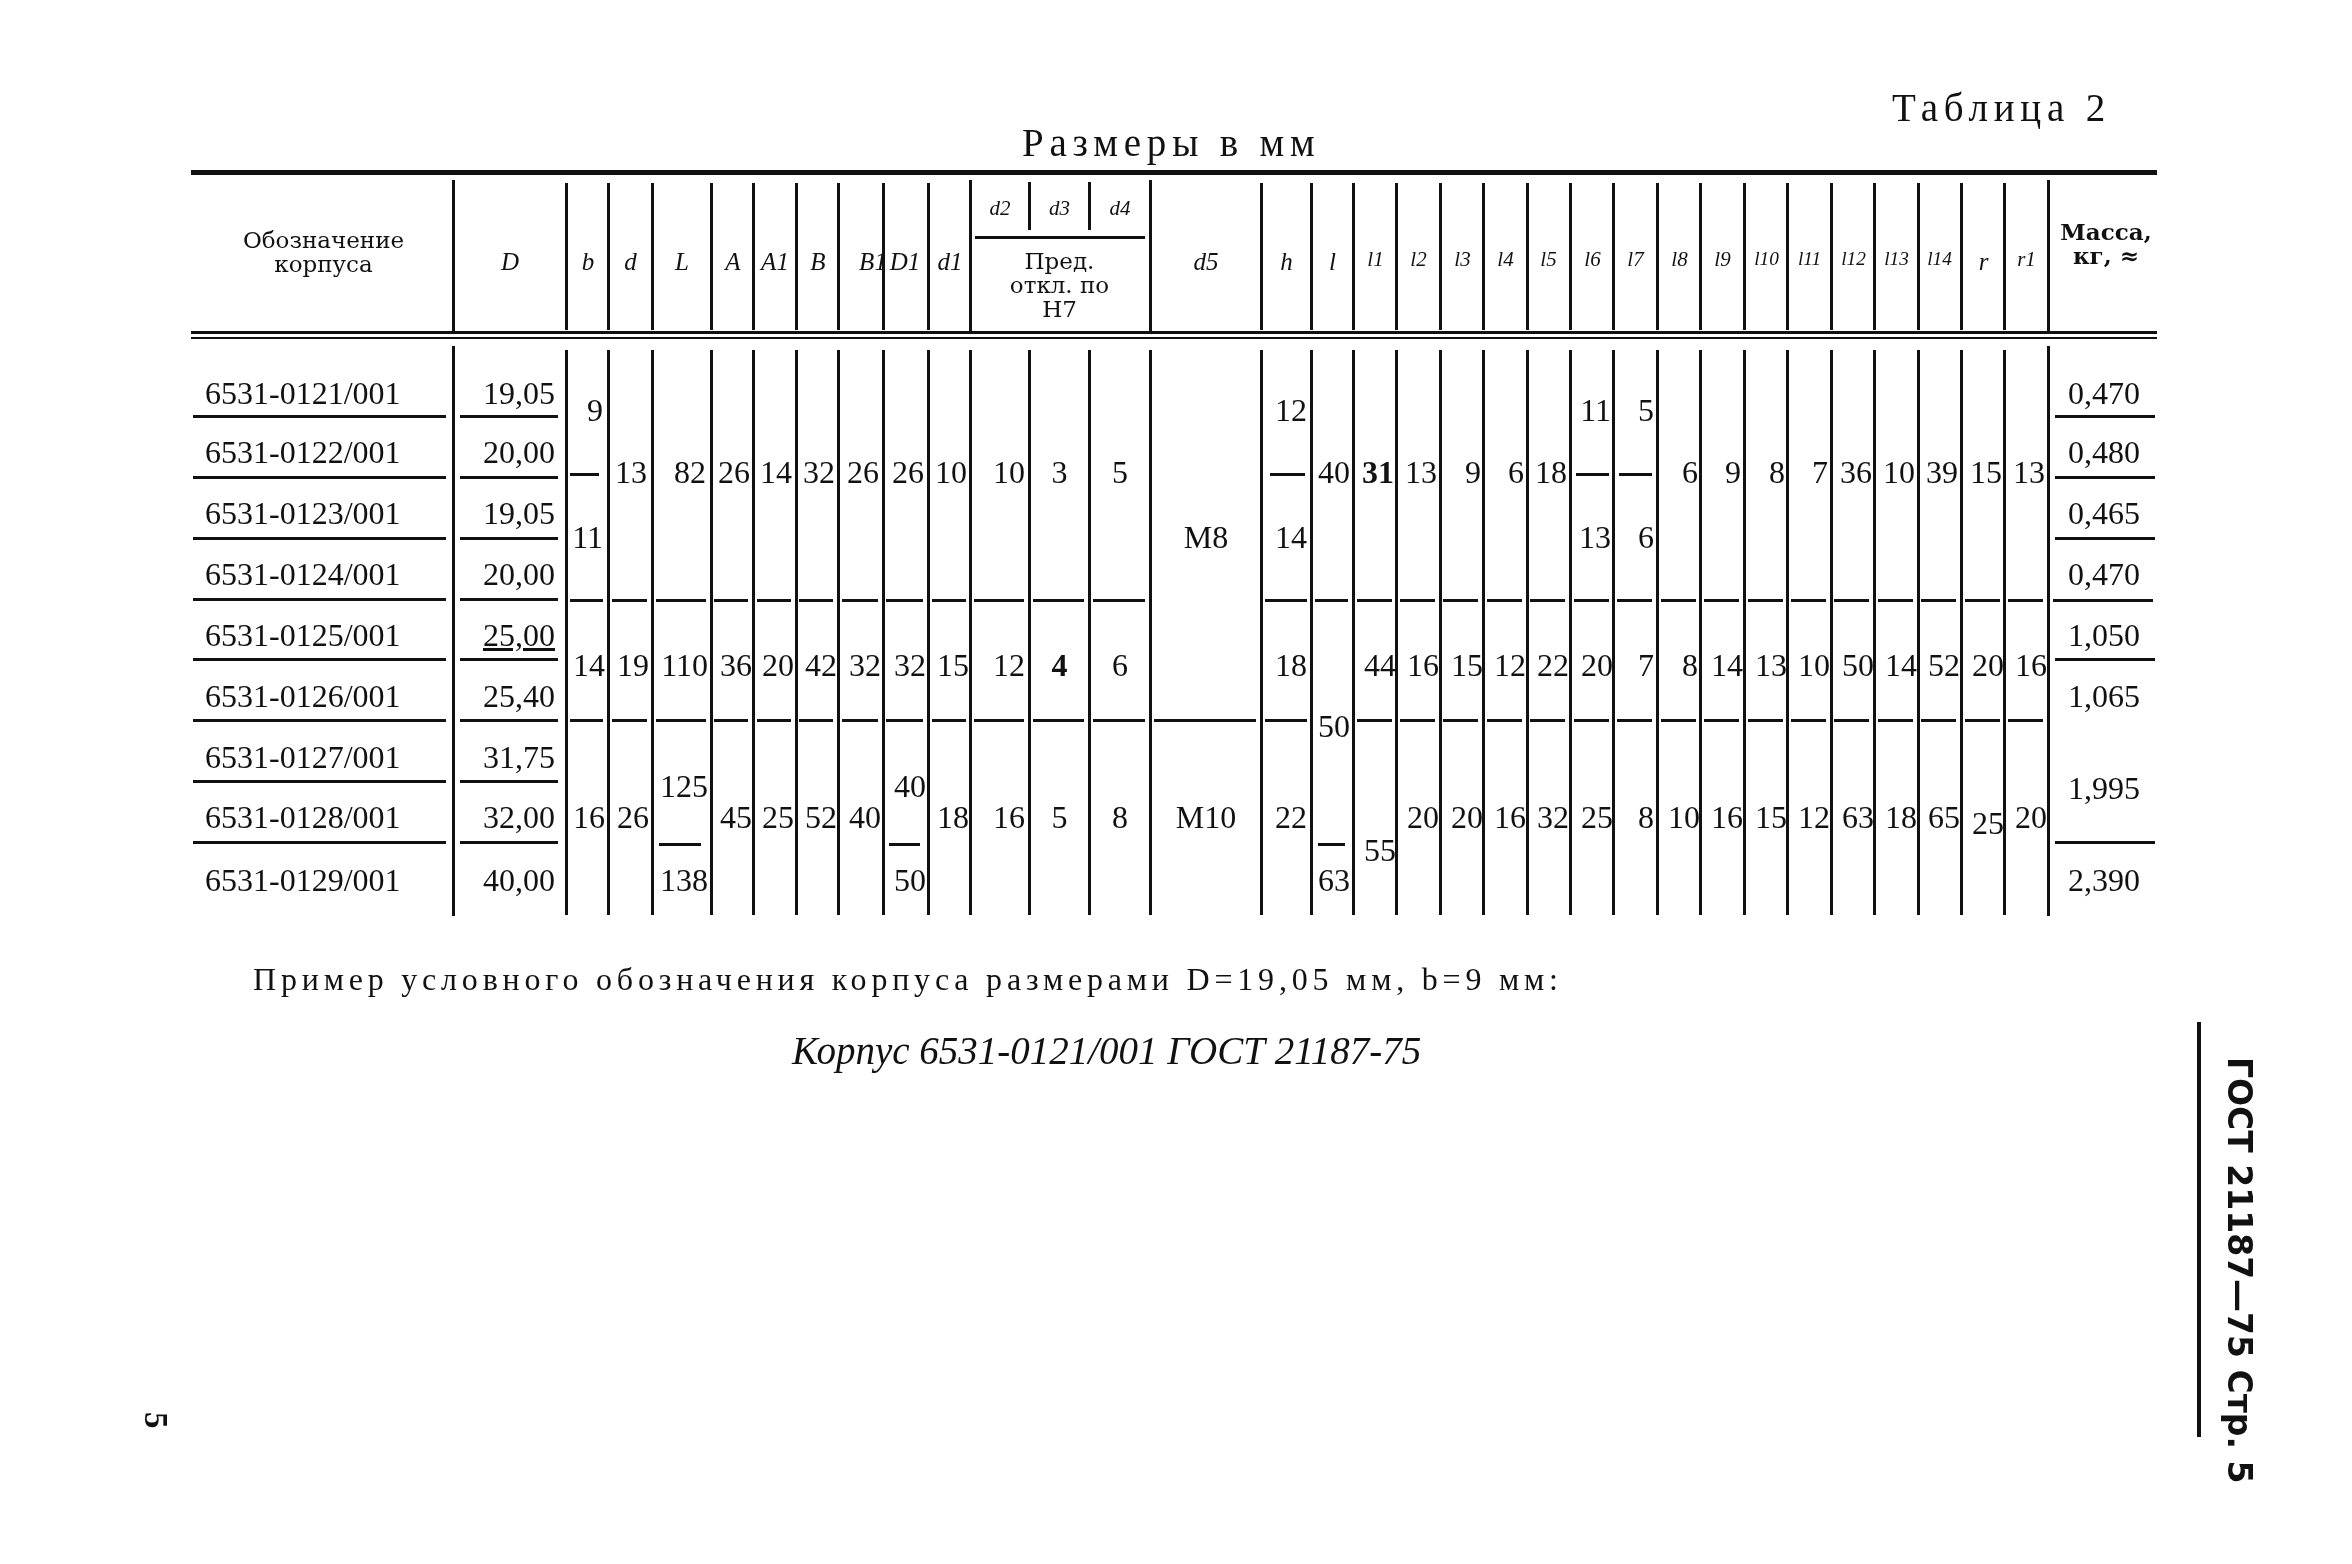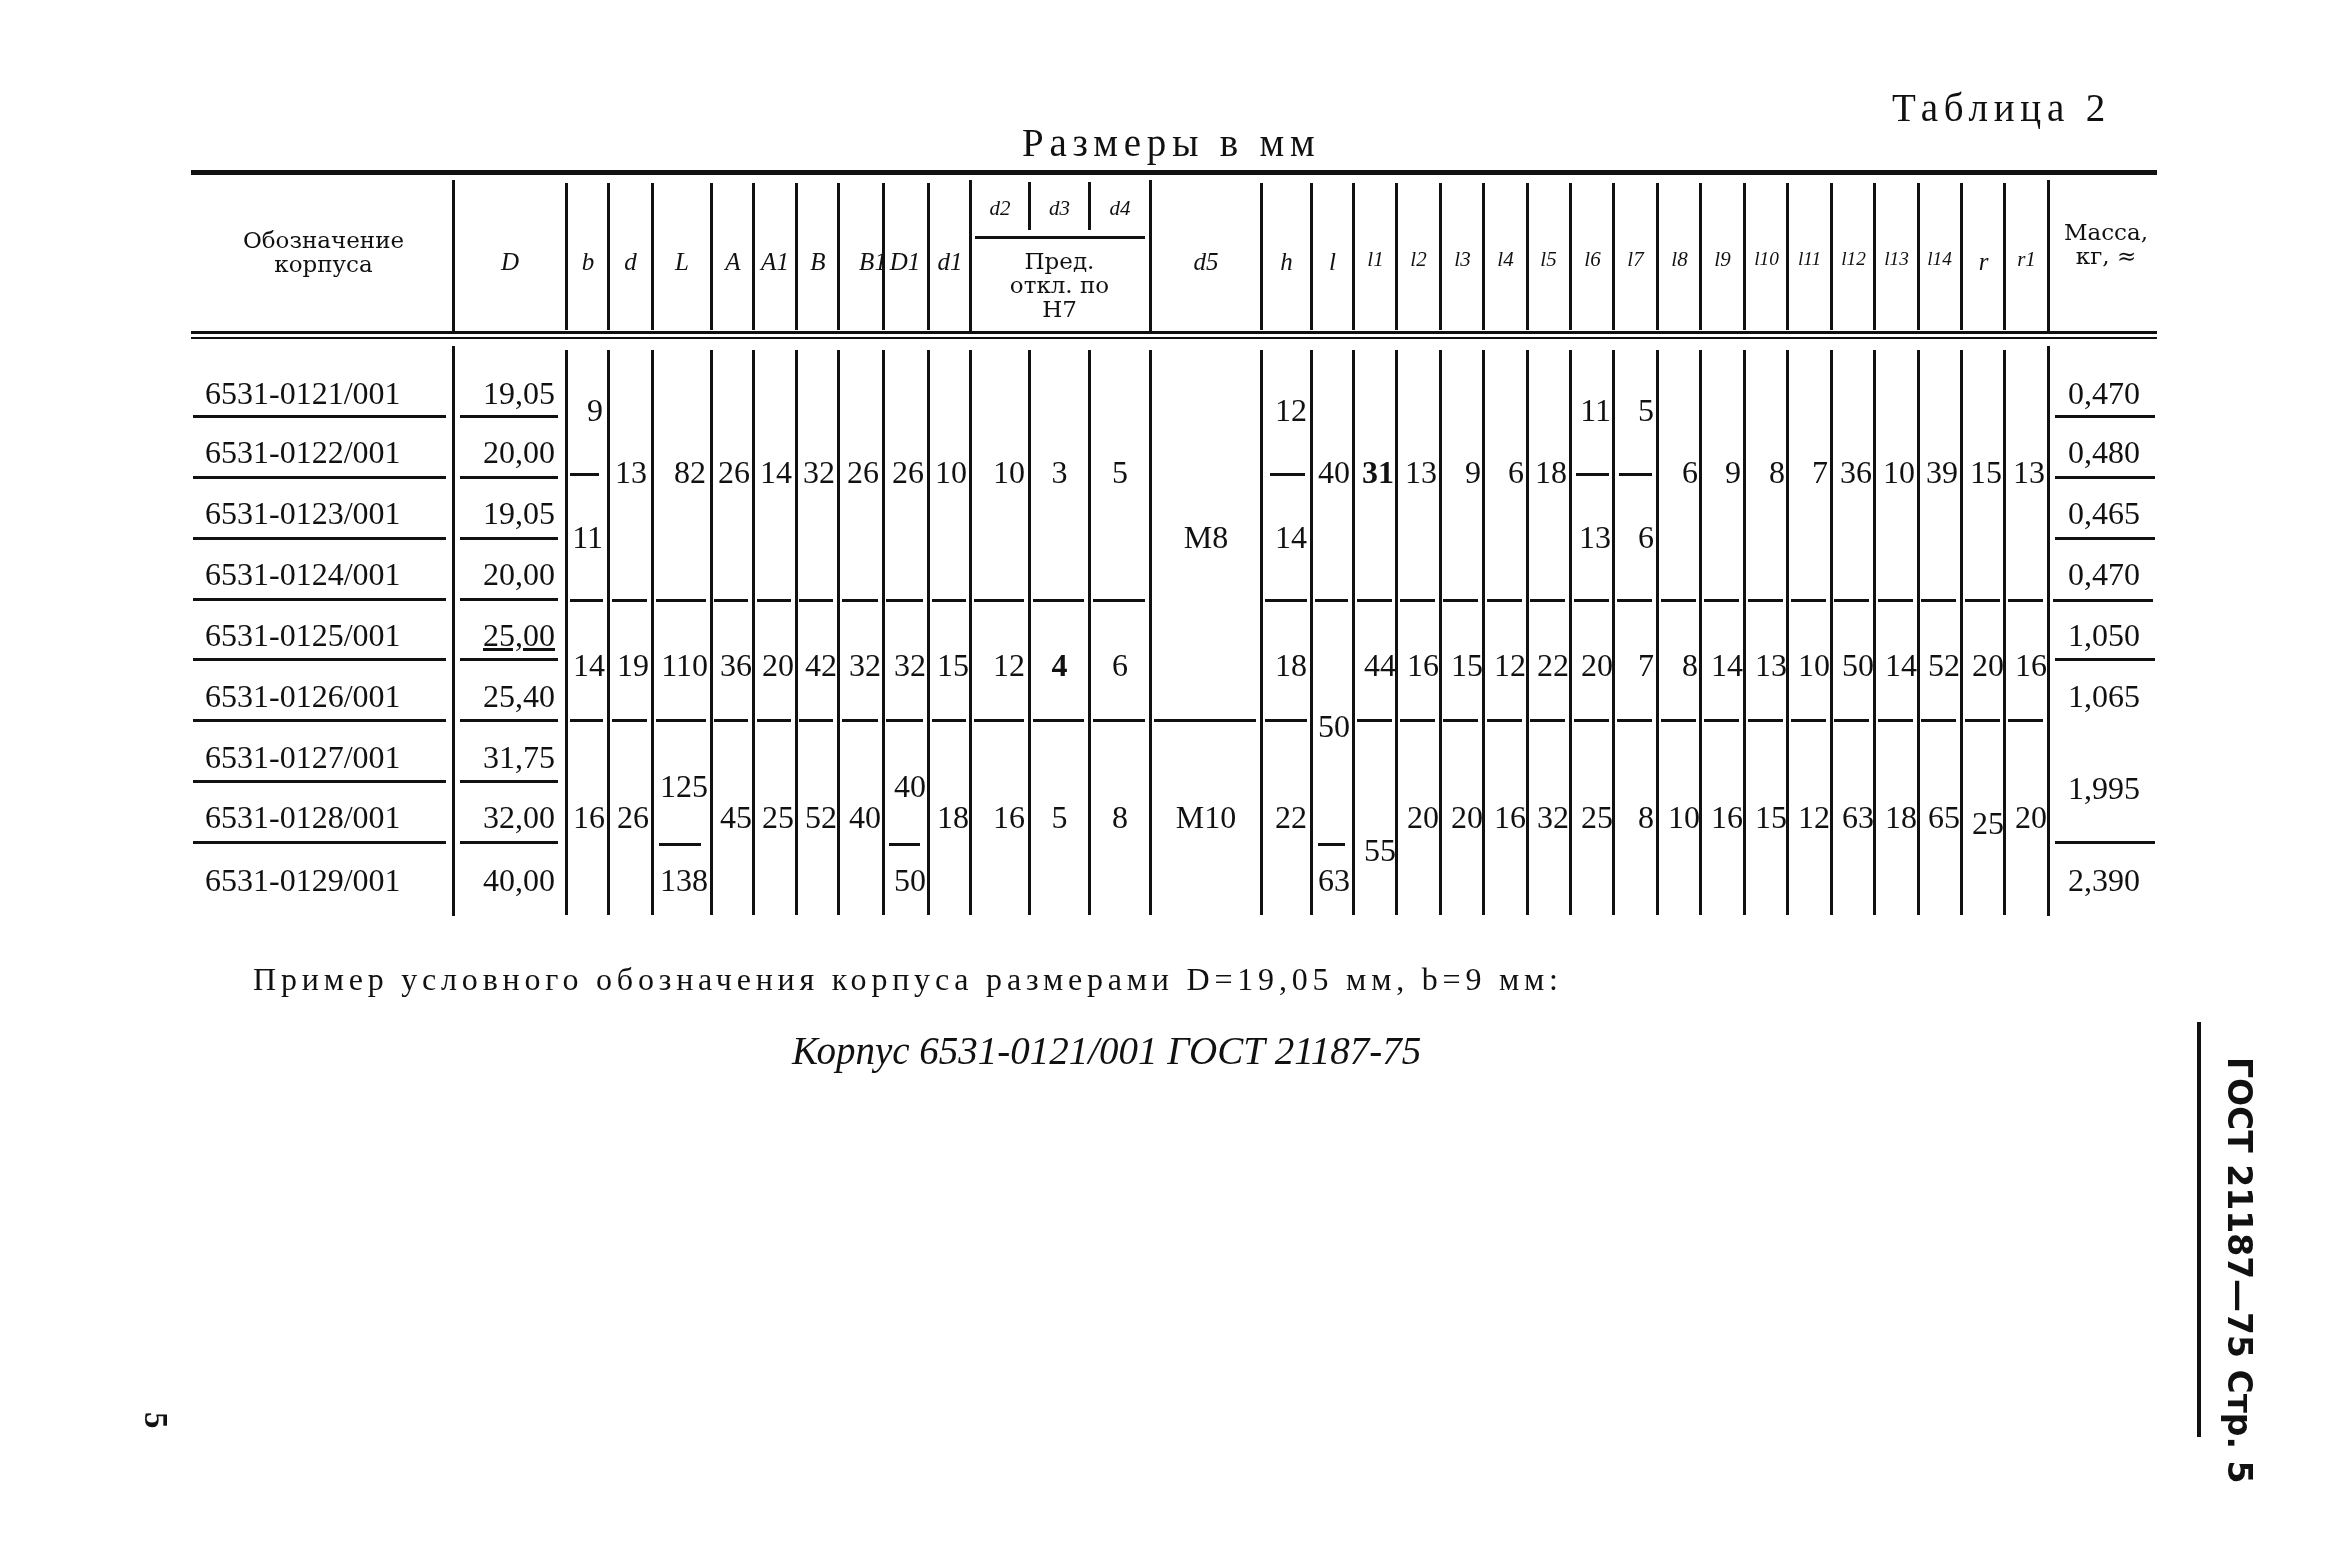--- a/index.html
+++ b/index.html
@@ -97,21 +97,21 @@
   <div class="hdr" style="left:1615px;top:249px;width:41px;font-size:21px;">l7</div>
   <div class="hdr" style="left:1659px;top:249px;width:41px;font-size:21px;">l8</div>
   <div class="hdr" style="left:1702px;top:249px;width:41px;font-size:21px;">l9</div>
   <div class="hdr" style="left:1746px;top:249px;width:41px;font-size:19.3px;">l10</div>
   <div class="hdr" style="left:1789px;top:249px;width:41px;font-size:19.3px;">l11</div>
   <div class="hdr" style="left:1833px;top:249px;width:41px;font-size:19.3px;">l12</div>
   <div class="hdr" style="left:1876px;top:249px;width:41px;font-size:19.3px;">l13</div>
   <div class="hdr" style="left:1919px;top:249px;width:41px;font-size:19.3px;">l14</div>
   <div class="hdr" style="left:1963px;top:249px;width:41px;">r</div>
   <div class="hdr" style="left:2006px;top:249px;width:41px;font-size:21px;">r1</div>
-  <div class="hdrtext" style="left:2053px;top:220px;width:106px;">Масса, кг, ≈</div>
+  <div class="hdrtext" style="left:2053px;top:220px;width:106px;font-weight:bold;">Масса, кг, ≈</div>
 
   <div>
     <div class="vl" style="left:452px;top:346px;height:570px;"></div>
     <div class="vl" style="left:565px;top:350px;height:565px;"></div>
     <div class="vl" style="left:607px;top:350px;height:565px;"></div>
     <div class="vl" style="left:651px;top:350px;height:565px;"></div>
     <div class="vl" style="left:710px;top:350px;height:565px;"></div>
     <div class="vl" style="left:752px;top:350px;height:565px;"></div>
     <div class="vl" style="left:795px;top:350px;height:565px;"></div>
     <div class="vl" style="left:837px;top:350px;height:565px;"></div>

